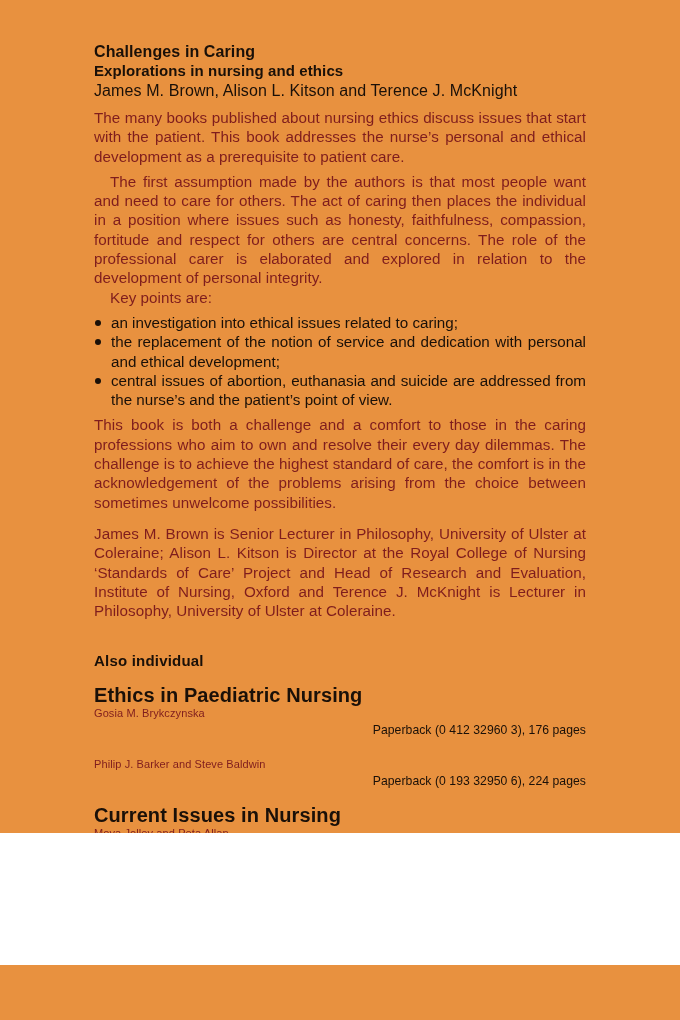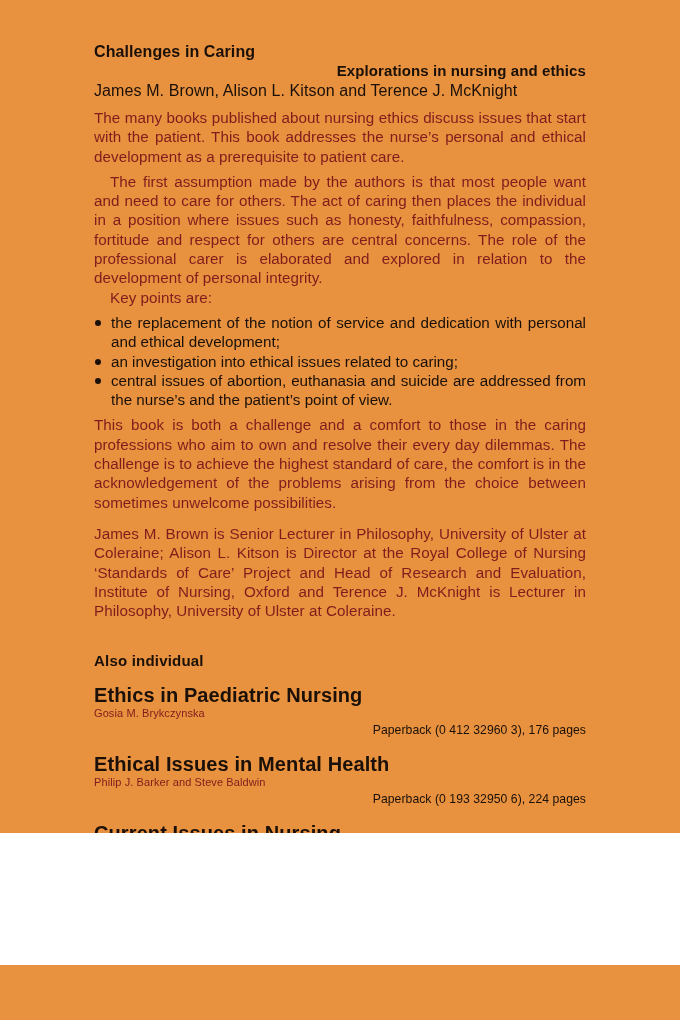--- a/index.html
+++ b/index.html
@@ -29,21 +29,20 @@
     color: #1a1008;
     line-height: 19px;
     letter-spacing: 0.1px;
   }
   .subtitle {
     font-size: 15px;
     font-weight: bold;
     color: #1a1008;
     line-height: 19px;
     letter-spacing: 0.1px;
-    text-align: right;
   }
   .authors {
     font-size: 16px;
     font-weight: normal;
     color: #1a1008;
     line-height: 21px;
     letter-spacing: 0.1px;
     margin-bottom: 7px;
   }
   p.body {
@@ -139,25 +138,25 @@
     <div class="subtitle">Explorations in nursing and ethics</div>
     <div class="authors">James M. Brown, Alison L. Kitson and Terence J. McKnight</div>
 
     <p class="body">The many books published about nursing ethics discuss issues that start with the patient. This book addresses the nurse’s personal and ethical development as a prerequisite to patient care.</p>
     <p class="body indent tight">The first assumption made by the authors is that most people want and need to care for others. The act of caring then places the individual in a position where issues such as honesty, faithfulness, compassion, fortitude and respect for others are central concerns. The role of the professional carer is elaborated and explored in relation to the development of personal integrity.</p>
     <p class="body indent">Key points are:</p>
 
     <ul class="keypoints">
       <li>
         <span class="bullet"></span>
-        <span>the replacement of the notion of service and dedication with personal and ethical development;</span>
+        <span>an investigation into ethical issues related to caring;</span>
       </li>
       <li>
         <span class="bullet"></span>
-        <span>an investigation into ethical issues related to caring;</span>
+        <span>the replacement of the notion of service and dedication with personal and ethical development;</span>
       </li>
       <li>
         <span class="bullet"></span>
         <span>central issues of abortion, euthanasia and suicide are addressed from the nurse’s and the patient’s point of view.</span>
       </li>
     </ul>
 
     <p class="body">This book is both a challenge and a comfort to those in the caring professions who aim to own and resolve their every day dilemmas. The challenge is to achieve the highest standard of care, the comfort is in the acknowledgement of the problems arising from the choice between sometimes unwelcome possibilities.</p>
 
     <div class="gap-sm"></div>
@@ -168,21 +167,20 @@
 
     <div class="also-heading">Also individual</div>
 
     <div class="book-entry">
       <div class="book-title">Ethics in Paediatric Nursing</div>
       <div class="book-author">Gosia M. Brykczynska</div>
       <div class="book-meta">Paperback (0 412 32960 3), 176 pages</div>
     </div>
 
     <div class="book-entry">
-      <div class="book-title">Ethical Issues in Mental Health</div>
       <div class="book-author">Philip J. Barker and Steve Baldwin</div>
       <div class="book-meta">Paperback (0 193 32950 6), 224 pages</div>
     </div>
 
     <div class="book-entry">
       <div class="book-title">Current Issues in Nursing</div>
       <div class="book-author">Moya Jolley and Peta Allan</div>
       <div class="book-meta">Paperback (0 412 32850 X), 184 pages</div>
     </div>
 

